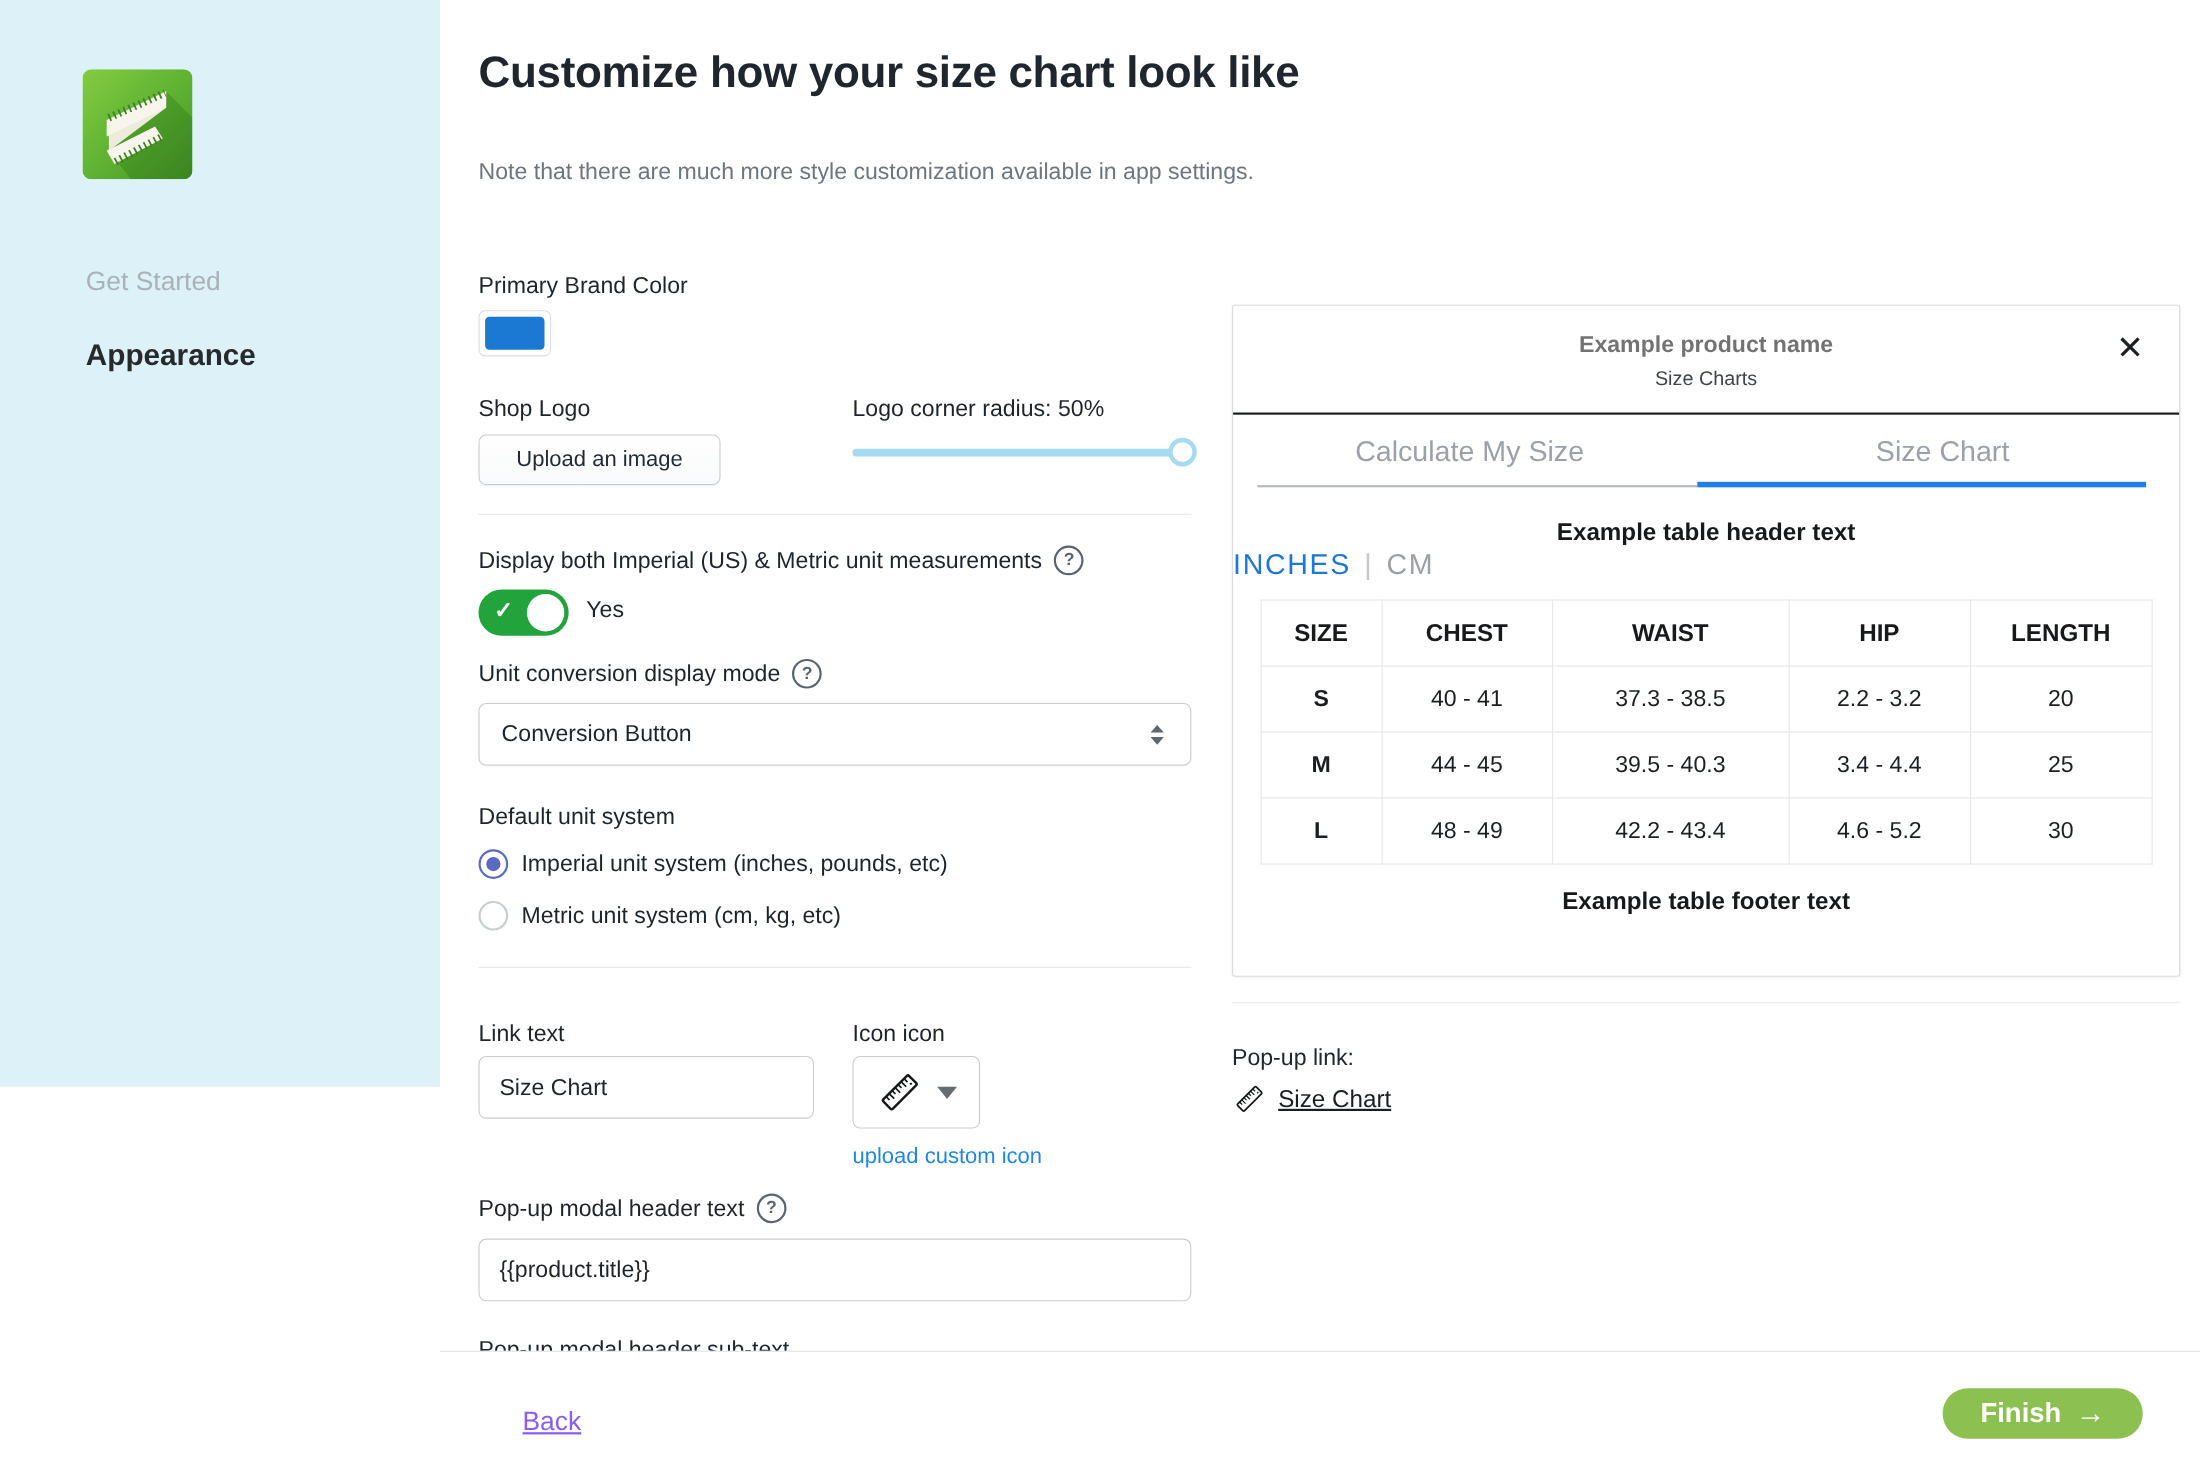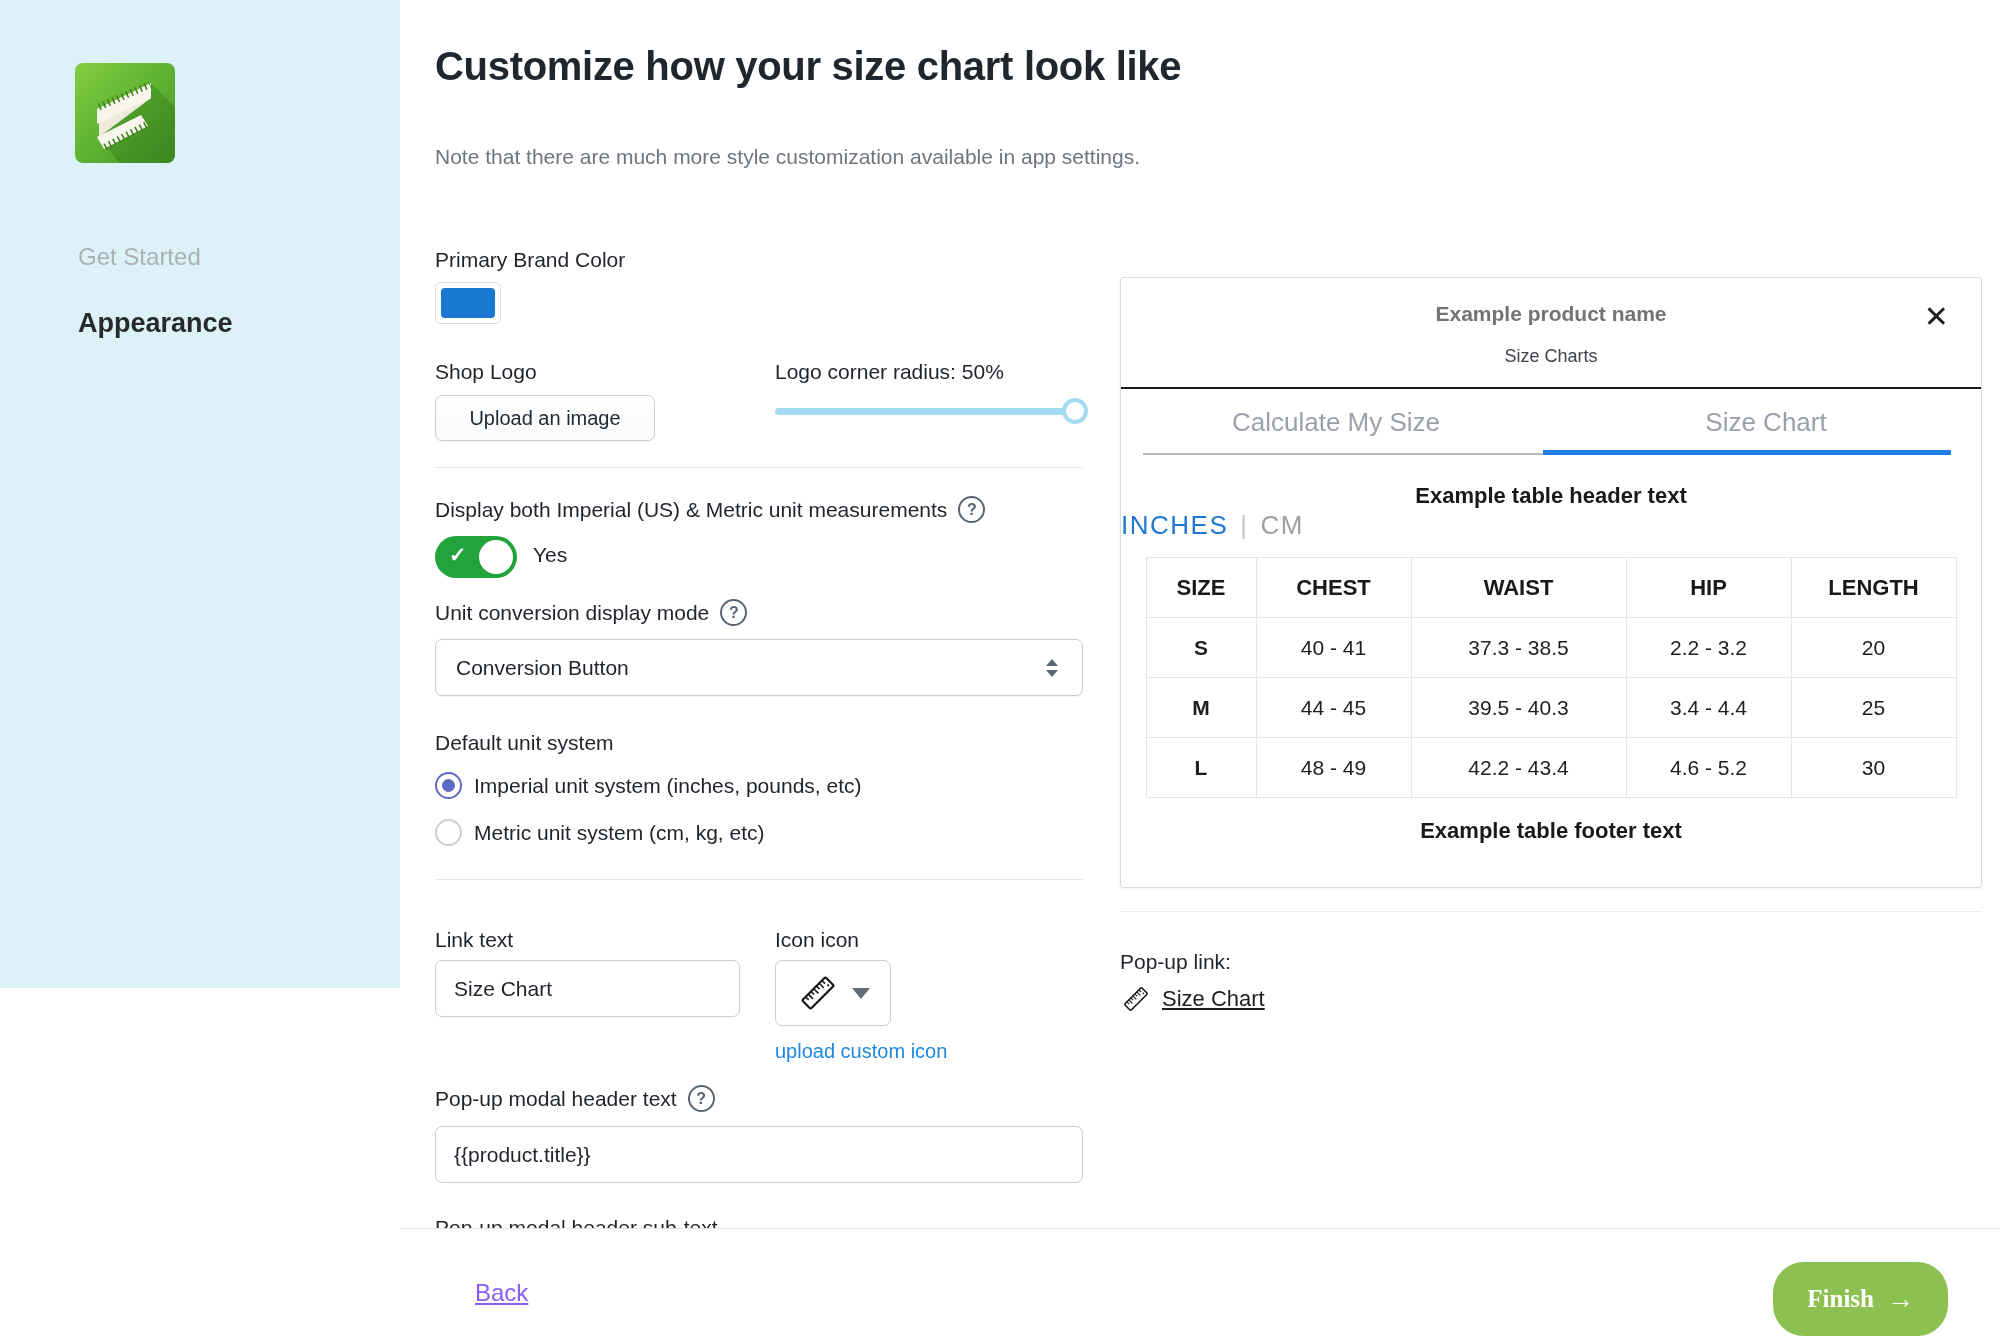--- a/index.html
+++ b/index.html
@@ -55,21 +55,21 @@
   .icon-select { position: absolute; left: 775px; top: 960px; width: 116px; height: 66px; border: 1px solid #c9ccd0; border-radius: 7px; background: #fff; display: flex; align-items: center; justify-content: center; gap: 12px; cursor: pointer; }
   .caret-down { width: 0; height: 0; border-left: 9px solid transparent; border-right: 9px solid transparent; border-top: 11px solid #646b72; }
   .upload-link { position: absolute; left: 775px; top: 1040px; font-size: 20px; color: var(--link-blue, #1f87e0); cursor: pointer; }
 
   .subtext-label { z-index: 1; }
 
   
   .preview-card { position: absolute; left: 1120px; top: 277px; width: 862px; height: 611px; background: #fff; border: 1px solid #d9dcdf; border-radius: 3px; box-shadow: 0 1px 3px rgba(0,0,0,.06); }
   .card-header { position: relative; text-align: center; padding: 24px 0 20px; border-bottom: 2px solid #1b1d1f; }
   .card-title { font-size: 21px; font-weight: bold; color: #737373; }
-  .card-sub { font-size: 18px; color: #3f444a; margin-top: 20px; }
+  .card-sub { font-size: 18px; color: #3f444a; margin-top: 8px; }
   .card-close { position: absolute; right: 32px; top: 24px; font-size: 30px; color: #1c1f22; cursor: pointer; line-height: 1; }
   .tabs { display: flex; height: 66px; }
   .tab { flex: 1; display: flex; align-items: center; justify-content: center; font-size: 26px; color: #9ba1a8; position: relative; cursor: pointer; }
   .tab .tab-line { position: absolute; bottom: 0; }
   .tab.inactive .tab-line { left: 22px; right: 8px; height: 2px; background: #b7babd; }
   .tab.active .tab-line { left: -8px; right: 30px; height: 5px; background: var(--tab-active-blue, #1f7fe8); }
   .tbl-header-text { margin-top: 28px; text-align: center; font-size: 22px; font-weight: bold; color: #17191b; }
   .units-row { margin-top: 1px; text-align: left; font-size: 26px; letter-spacing: 1.5px; }
   .unit-primary { color: #1f76d4; cursor: pointer; }
   .unit-sep { color: #c5c8cb; padding: 0 12px; }
@@ -82,21 +82,21 @@
   .tbl-footer-text { margin-top: 20px; text-align: center; font-size: 22px; font-weight: bold; color: #17191b; }
 
   .preview-divider { position: absolute; left: 1120px; top: 911px; width: 862px; height: 1px; background: #ececee; }
   .popup-link-label { position: absolute; left: 1120px; top: 950px; font-size: 21px; color: #20262c; }
   .popup-link-row { position: absolute; left: 1120px; top: 983px; display: flex; align-items: center; gap: 10px; }
   .popup-link-text { font-size: 22px; color: #1b1e21; text-decoration: underline; cursor: pointer; }
 
   
   .footer { position: absolute; left: 400px; right: 0; top: 1228px; bottom: 0; background: #fff; border-top: 1px solid #e4e5e7; z-index: 5; }
   .back-link { position: absolute; left: 75px; top: 50px; font-size: 24px; color: #8b5cf6; text-decoration: underline; cursor: pointer; }
-  .finish-btn { position: absolute; right: 52px; top: 33px; height: 74px; padding: 0 34px; border: none; border-radius: 31px; background: var(--finish-green, #8cc050); color: #fff; font-family: Liberation Serif, serif; font-size: 25px; font-weight: bold; display: flex; align-items: center; gap: 13px; cursor: pointer; }
+  .finish-btn { position: absolute; right: 52px; top: 33px; height: 46px; padding: 0 34px; border: none; border-radius: 31px; background: var(--finish-green, #8cc050); color: #fff; font-family: Liberation Sans, sans-serif; font-size: 25px; font-weight: bold; display: flex; align-items: center; gap: 13px; cursor: pointer; }
   .finish-arrow { font-size: 27px; font-weight: normal; }
 </style>
 </head>
 <body>
 
 <div class="app">
 
   <aside class="sidebar">
     <div class="logo">
       <svg viewBox="0 0 100 100" width="100" height="100">

